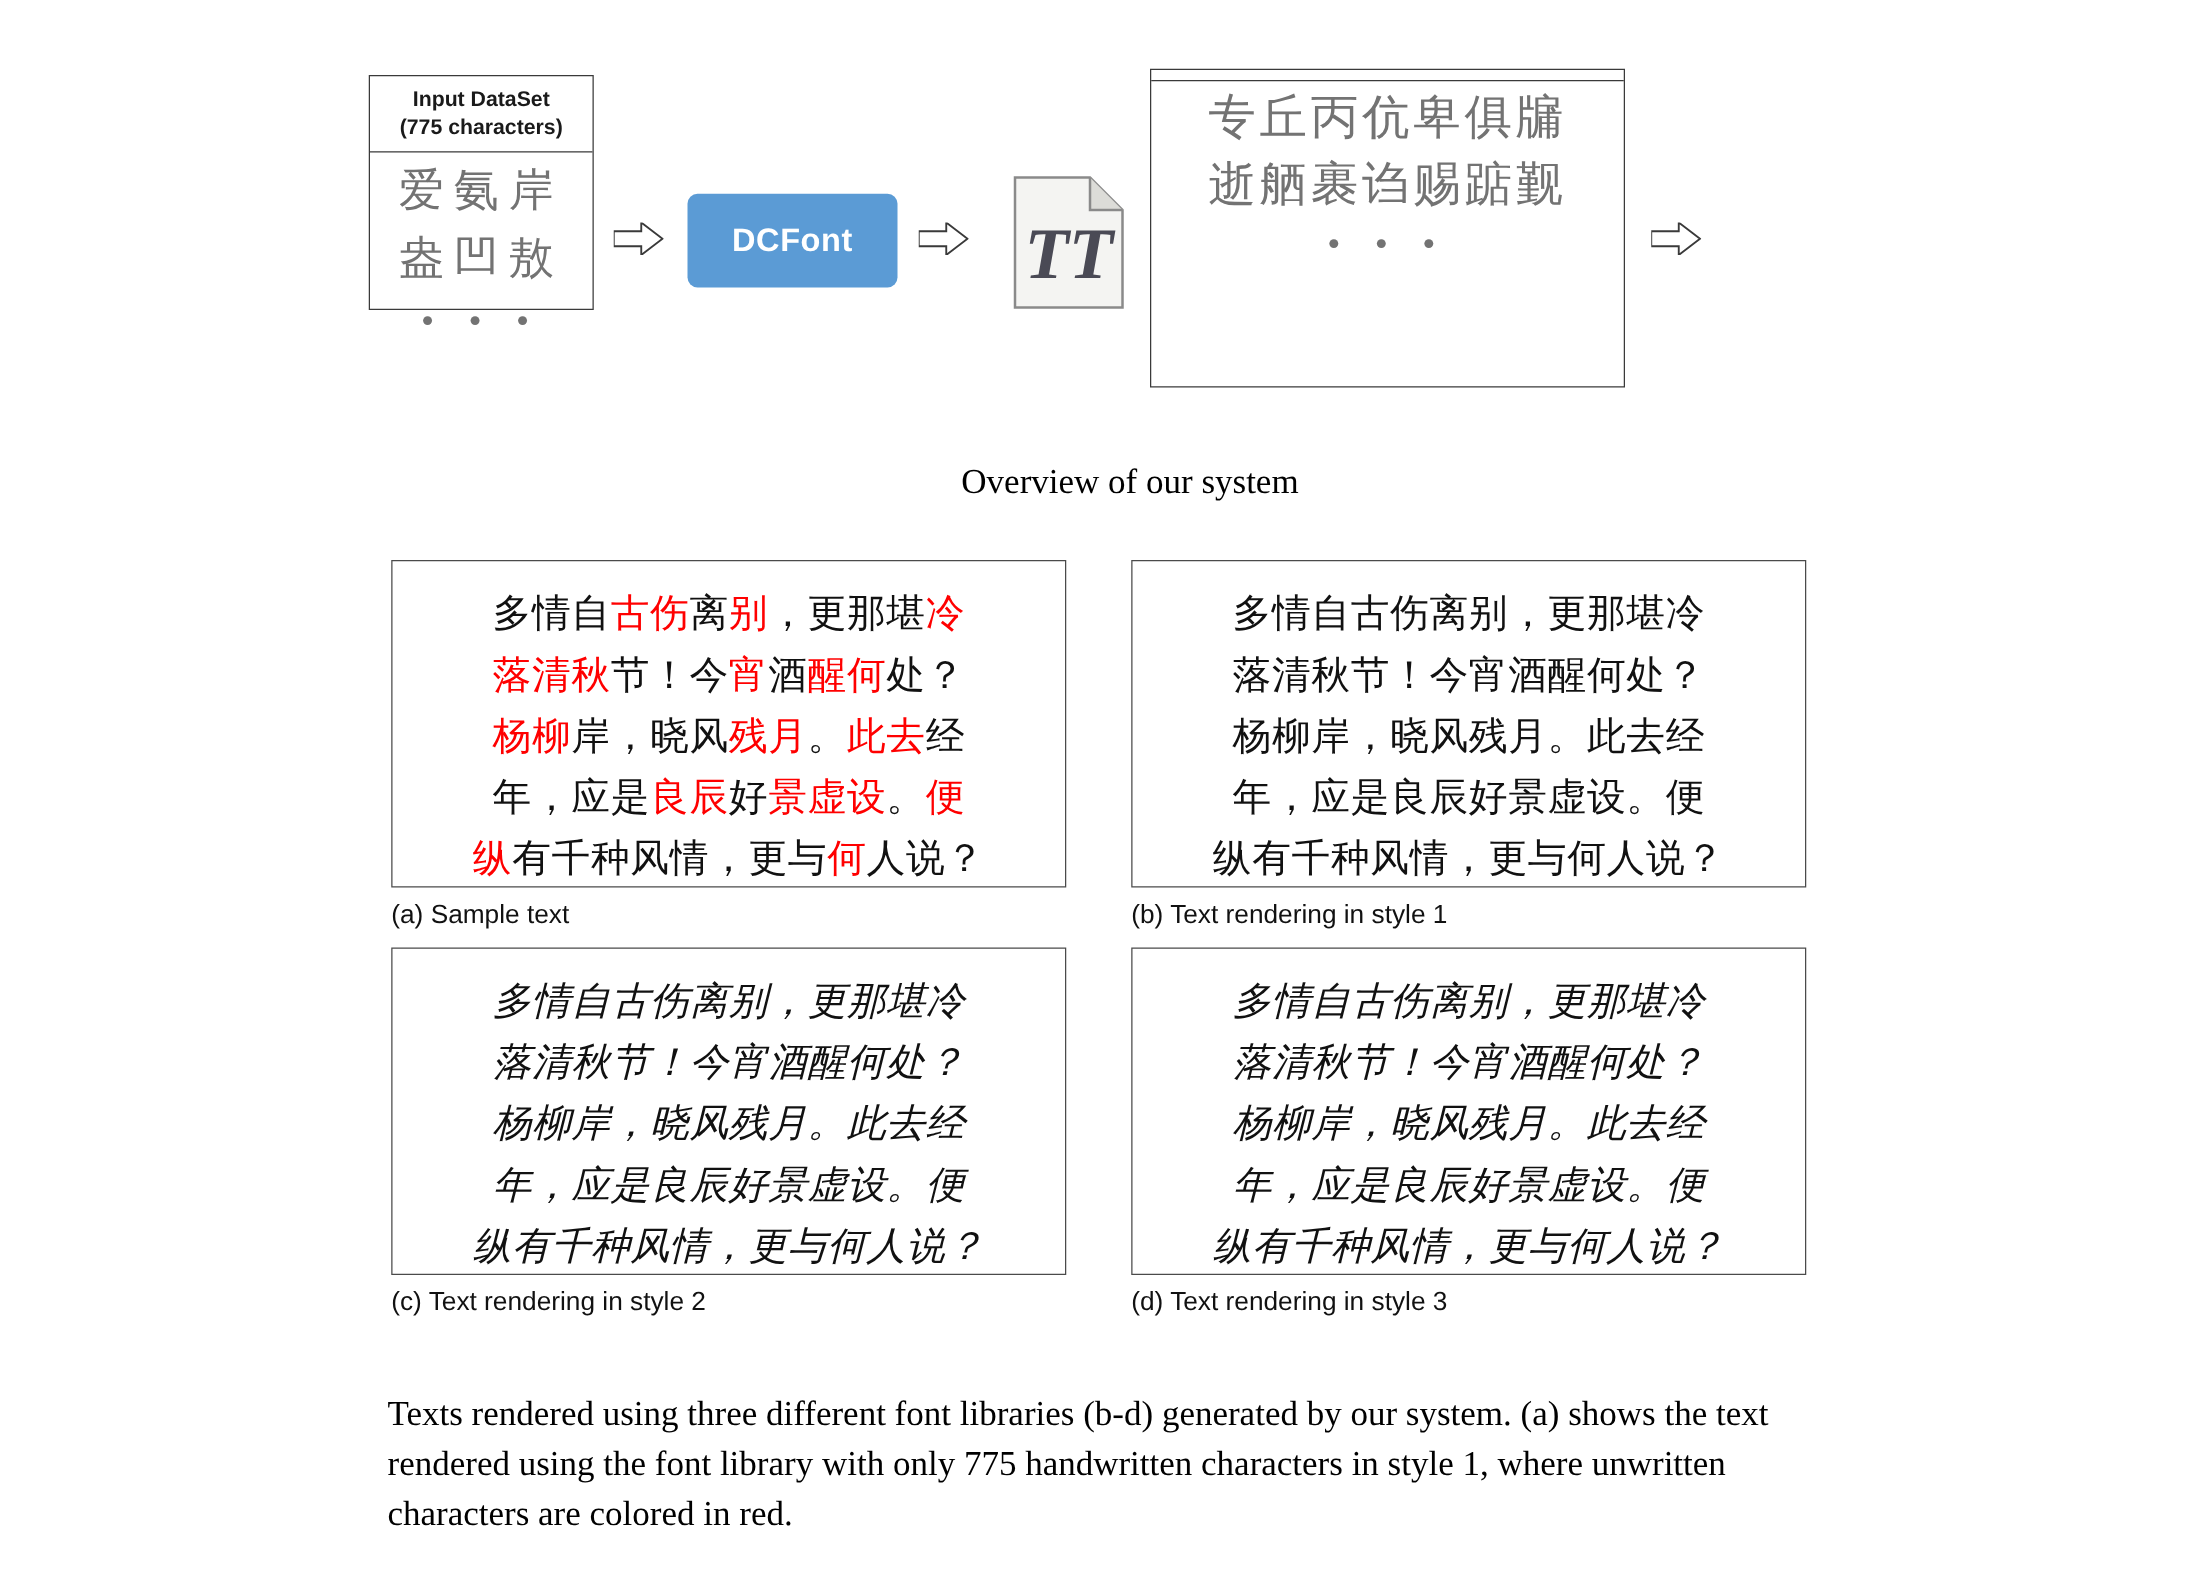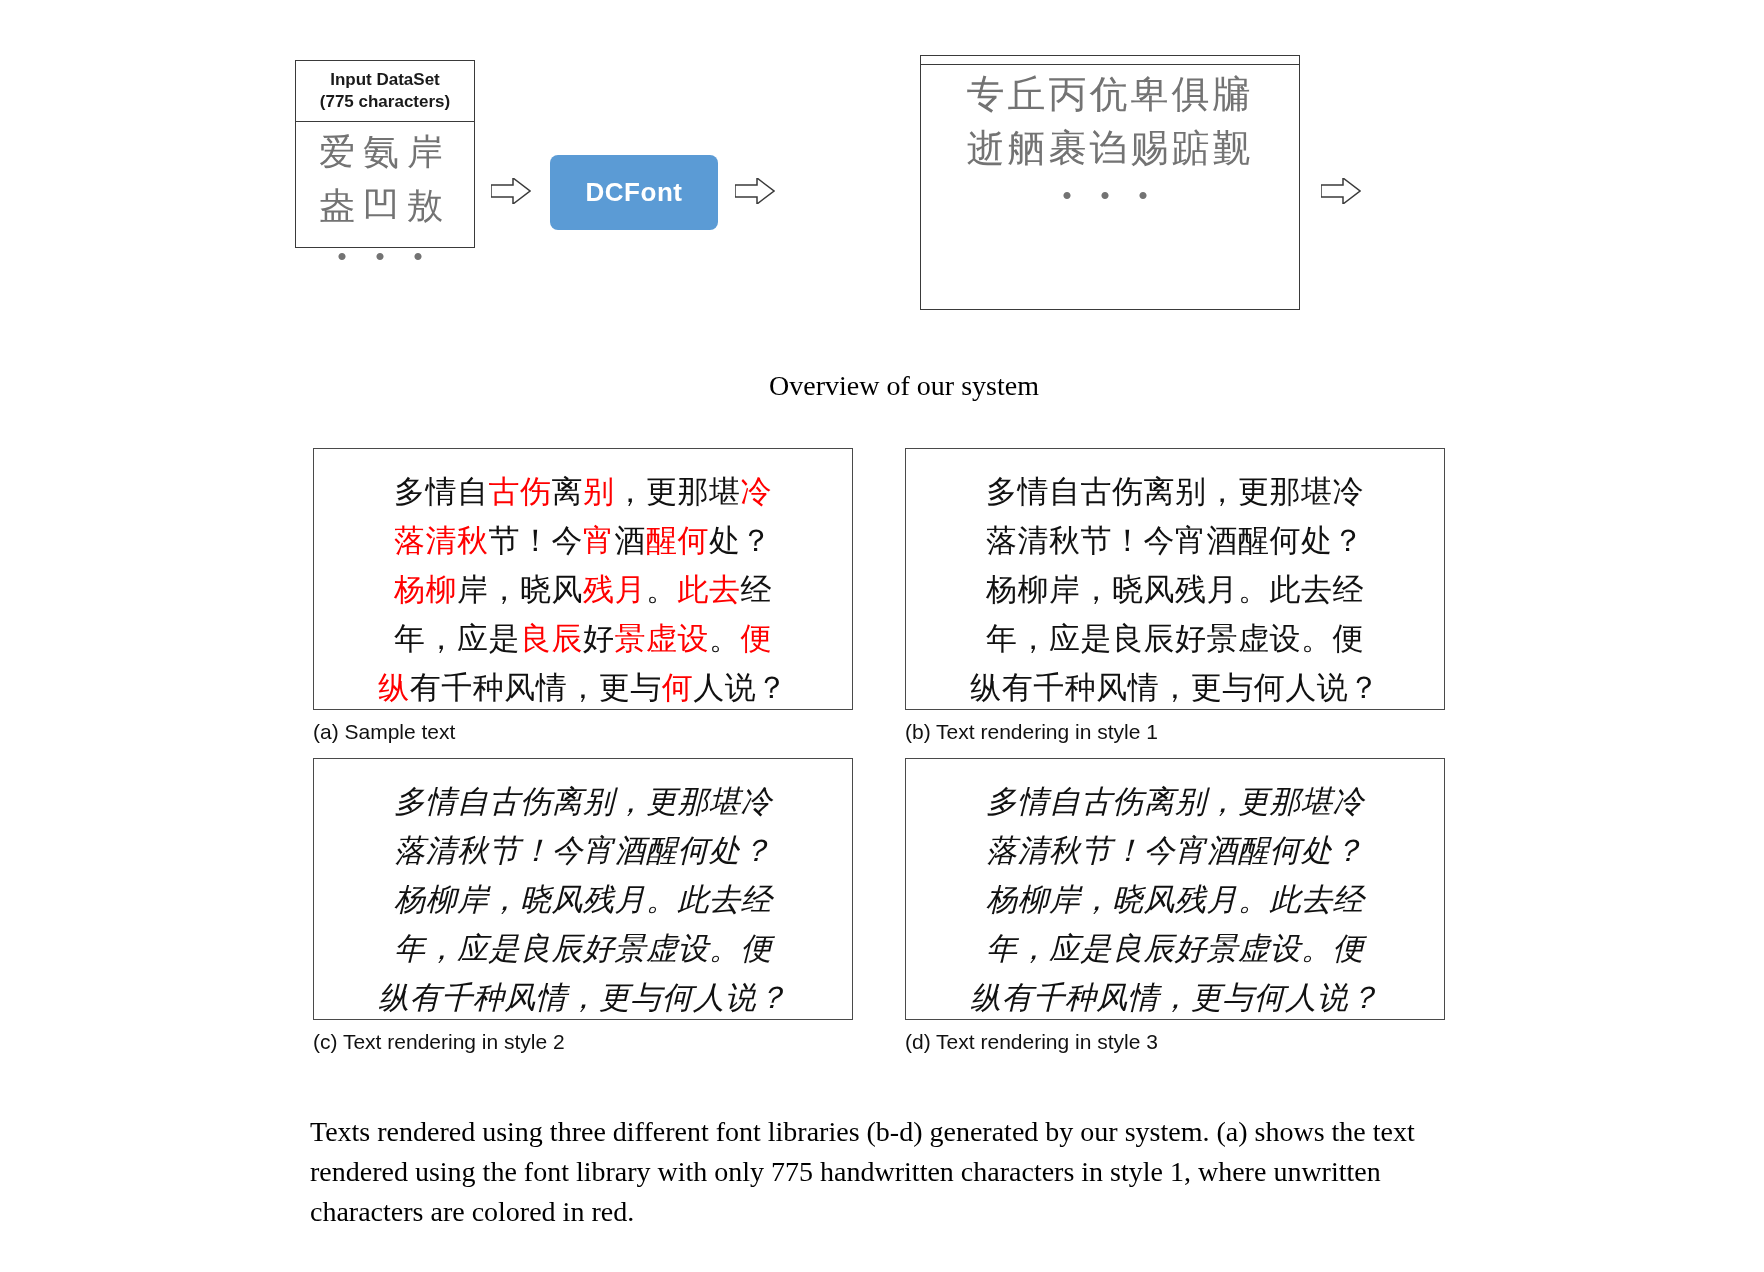--- a/index.html
+++ b/index.html
@@ -266,20 +266,27 @@
   </div>
 
   <div id="dcfont">DCFont</div>
 
   <div class="arrow" style="left:440px; top:123px;">
     <svg width="40" height="26" viewBox="0 0 40 26">
       <polygon points="0,7 22,7 22,0 39,13 22,26 22,19 0,19" fill="#ffffff" stroke="#3a3a3a" stroke-width="1.5"></polygon>
     </svg>
   </div>
 
+  <div id="ttf-icon">
+    <svg width="90" height="108" viewBox="0 0 90 108">
+      <path d="M2,2 L62,2 L88,28 L88,106 L2,106 Z" fill="#f4f4f2" stroke="#8a8a8a" stroke-width="2"></path>
+      <path d="M62,2 L62,28 L88,28" fill="#dcdcd8" stroke="#8a8a8a" stroke-width="2"></path>
+      <text x="45" y="82" text-anchor="middle" font-family="Liberation Serif, serif" font-size="58" fill="#4a4a55" font-weight="bold" font-style="italic">TT</text>
+    </svg>
+  </div>
 
   <div class="box" id="gb2312">
     <div class="box-rule"></div>
     <div class="cjk-grid">
       <div class="cjk-line">专丘丙伉卑俱牖</div>
       <div class="cjk-line">逝舾裹诌赐踮觐</div>
       <div class="dots">• • •</div>
     </div>
   </div>
 

